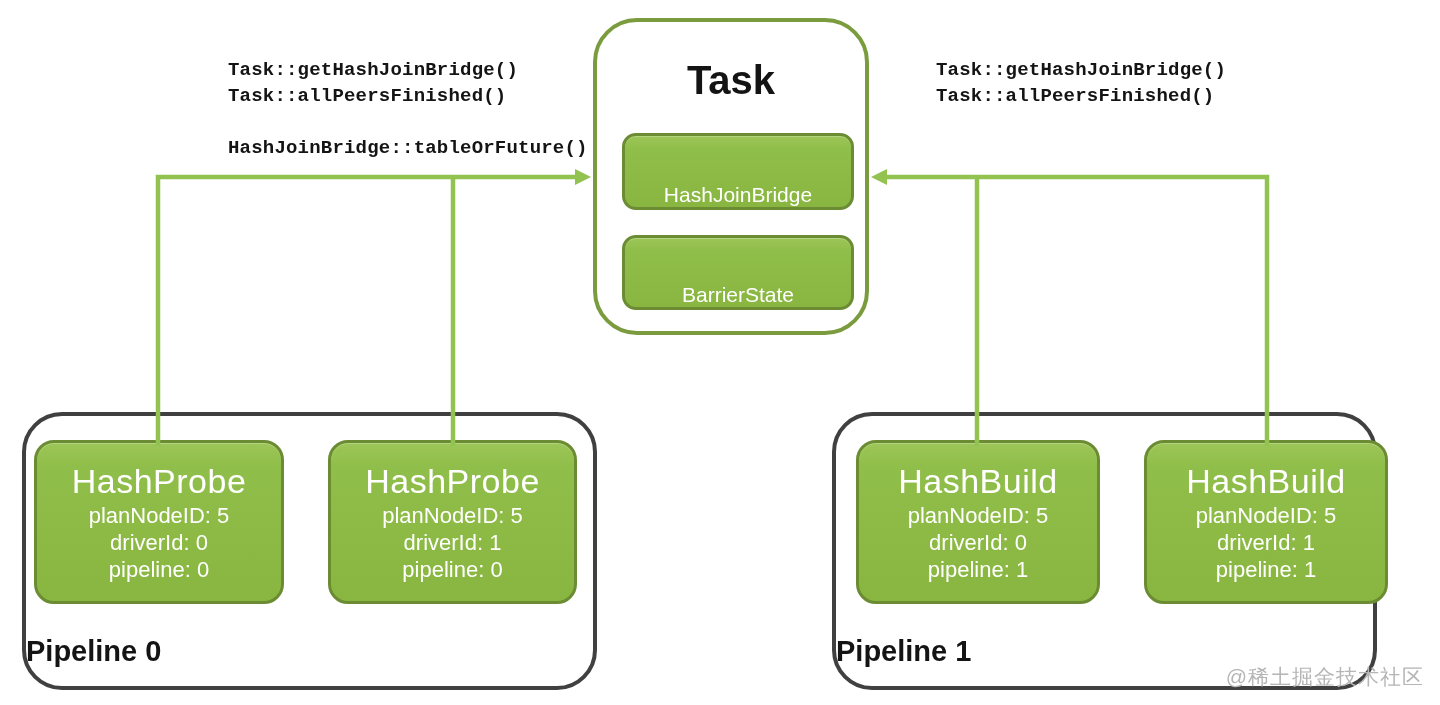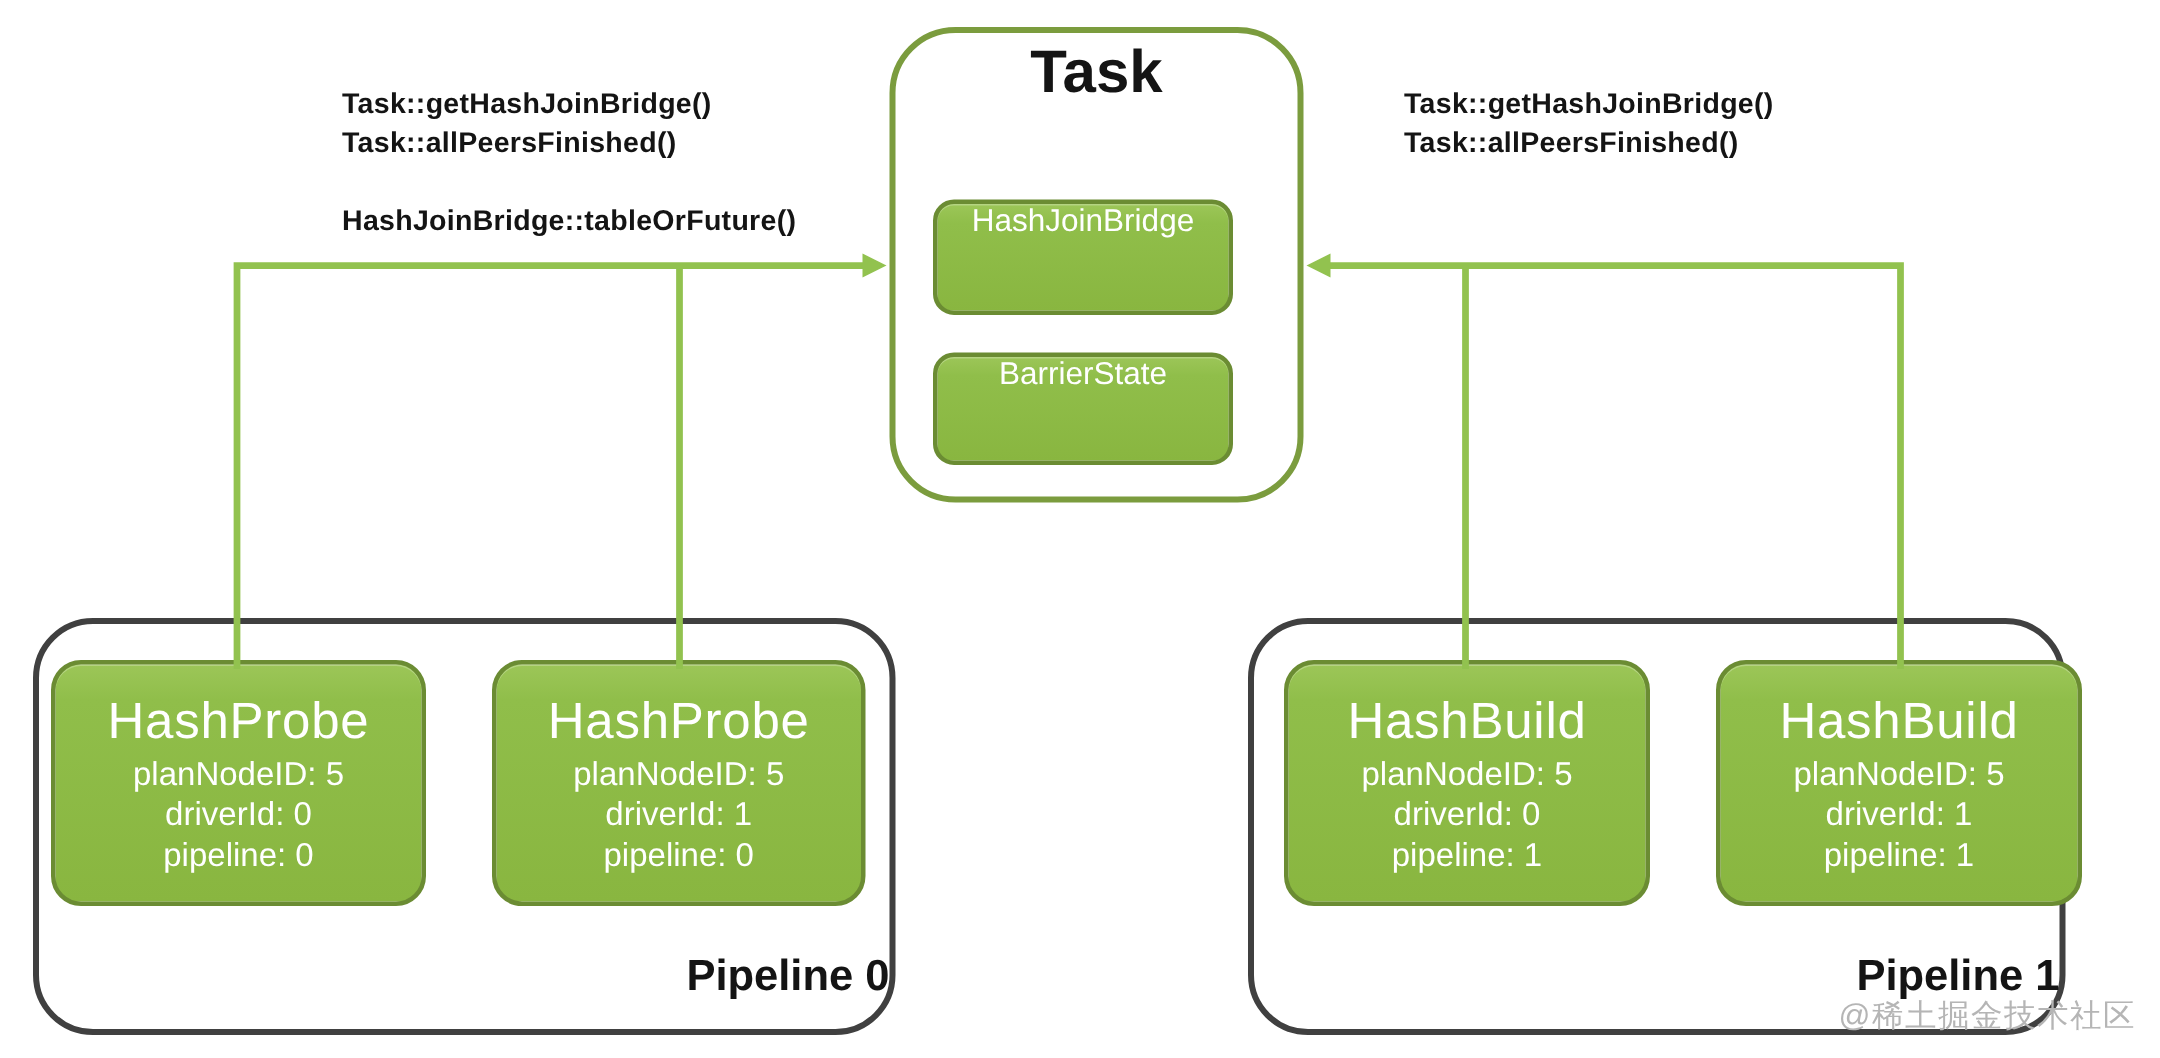--- a/index.html
+++ b/index.html
@@ -15,48 +15,48 @@
 
   
   .task-panel {
     position:absolute; left:593px; top:18px;
     width:276px; height:317px;
     background:#ffffff;
     border:4px solid #7B9C3E;
     border-radius:44px;
   }
   .task-title {
-    margin-top:4px;
+    margin-top:36px;
     text-align:center;
     font-size:40px; font-weight:700;
     color:#141414;
   }
   .inner-node {
-    position:absolute; left:25px; width:200px;
+    position:absolute; left:25px; width:232px;
     border:3px solid #6B8C33;
     border-radius:14px;
     background:linear-gradient(180deg,#9CC658 0%,#90BE4A 18%,#89B640 100%);
     box-shadow:inset 0 1px 0 rgba(255,255,255,.25);
-    display:flex; align-items:flex-start; justify-content:center;
+    display:flex; align-items:flex-end; justify-content:center;
     color:#ffffff; font-size:21px;
   }
   .inner-node.hjb { top:111px; height:77px; }
   .inner-node.bst { top:213px; height:75px; }
 
   .pipeline {
     position:absolute; top:412px; height:278px;
     background:#ffffff;
     border:4px solid #404040;
     border-radius:40px;
   }
   .pipeline.p0 { left:22px;  width:575px; }
   .pipeline.p1 { left:832px; width:545px; }
   .pipeline-label {
     position:absolute; left:0; bottom:18px; width:100%;
-    text-align:right;
+    text-align:left;
     font-size:29px; font-weight:700;
     color:#141414;
   }
 
   .op-node {
     position:absolute; top:24px; height:164px;
     border:3px solid #6B8C33;
     border-radius:20px;
     background:linear-gradient(180deg,#9CC658 0%,#90BE4A 15%,#89B640 100%);
     box-shadow:inset 0 1px 0 rgba(255,255,255,.25);
@@ -70,20 +70,21 @@
   .op-title { font-size:34px; line-height:42px; letter-spacing:.5px; }
   .op-prop  { font-size:22px; line-height:27px; }
 
   
   .ann {
     position:absolute;
     font-size:19px; font-weight:700;
     color:#141414;
     white-space:nowrap;
     letter-spacing:.2px;
+    font-family:Liberation Mono, monospace;
   }
   .ann.l { left:228px; }
   .ann.r { left:936px; }
   .row1 { top:59px; }
   .row2 { top:85px; }
   .row3 { top:137px; }
 
   
   svg.connectors {
     position:absolute; left:0; top:0;

